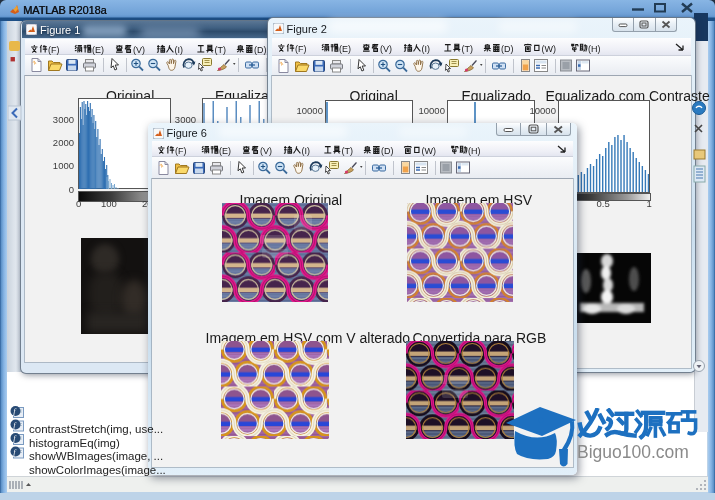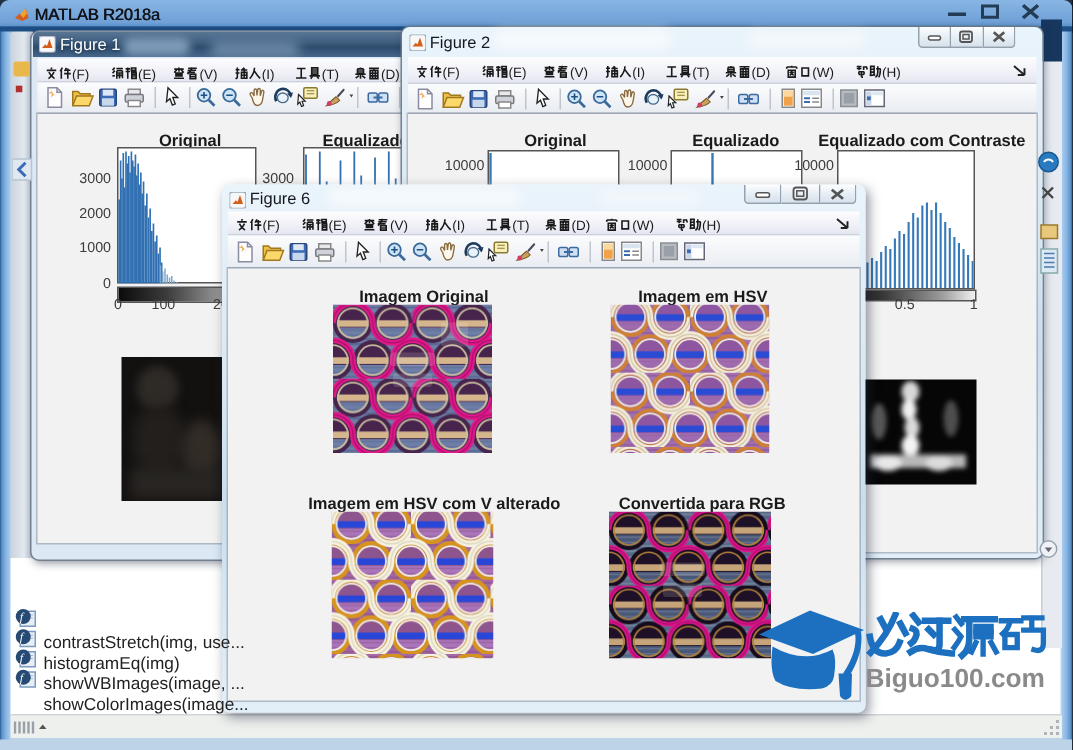--- a/index.html
+++ b/index.html
@@ -21,21 +21,21 @@
 #navypatch{left:694px;top:13px;width:14px;height:28px;background:#17375f;}
 
 .cmdtext{font-size:11.5px;color:#1c1c1c;}
 .fnitem{position:absolute;font-size:11.5px;color:#222;white-space:nowrap;margin-top:16px;}
 
 .figwin{position:absolute;border-radius:5px;box-shadow:0 0 0 1px rgba(108,122,138,.9),1px 2px 6px rgba(30,40,60,.5);}
 
 .content{position:absolute;background:#f2f2f2;outline:1px solid rgba(125,138,152,.5);}
 .menubar{position:absolute;background:linear-gradient(180deg,#fdfdfe,#eeeff6 70%,#e4e6f0);border-bottom:1px solid #cdd1dc;}
 .toolbar{position:absolute;background:linear-gradient(180deg,#fbfcfd,#e9ecf2);border-bottom:1px solid #bdc3cd;}
-.fgtitle{position:absolute;font-size:11px;color:#1a1a1a;white-space:nowrap;font-weight:bold;}
+.fgtitle{position:absolute;font-size:14px;color:#1a1a1a;white-space:nowrap;}
 .axlab{position:absolute;font-size:9.5px;color:#3c3c3c;white-space:nowrap;}
 .caption-group{position:absolute;display:flex;}
 .capbtn{height:100%;background:linear-gradient(180deg,#fdfeff,#e9f0f6 45%,#d7e2ec);border:1px solid #94a0ac;border-top:none;display:flex;align-items:center;justify-content:center;}
 .mi use{stroke:#1a1a1a;stroke-width:1.5;}
 .mi text{font-size:9px;fill:#1a1a1a;font-family:"Liberation Sans",sans-serif;}
 .axbox{position:absolute;background:#fff;border:1px solid #555;}
 .glass2{background:linear-gradient(180deg,#eaf4fb 0%,#d8e7f3 38%,#cadeee 60%,#e2eff9 100%);}
 </style></head><body>
 <div id="root">
  <div id="mlframe" class="abs"></div>
@@ -809,14 +809,14 @@
           <path d="M86.5 21 L90 27.5"></path>
     <path d="M93.5 6 H107"></path>
           <path d="M99.5 6.5 Q98.5 11.5 94.5 15"></path>
           <path d="M96 15.5 H104.5 V24.5 H96 Z"></path>
     <path d="M109 4 H121.5"></path>
           <path d="M114.5 4.5 V12"></path>
           <path d="M109 12.5 H122.5 V21.5 Q122.5 28 116 26"></path>
    </g>
   </g>
  </svg>
- <div class="abs" style="left:577px;top:441.5px;font-size:17.5px;font-weight:bold;color:#8a8a8a;font-family:'Liberation Sans',sans-serif;">Biguo100.com</div>
+ <div class="abs" style="left:577px;top:441.5px;font-size:17.5px;font-weight:normal;color:#8a8a8a;font-family:'Liberation Sans',sans-serif;">Biguo100.com</div>
 </div>
 
 </body></html>

